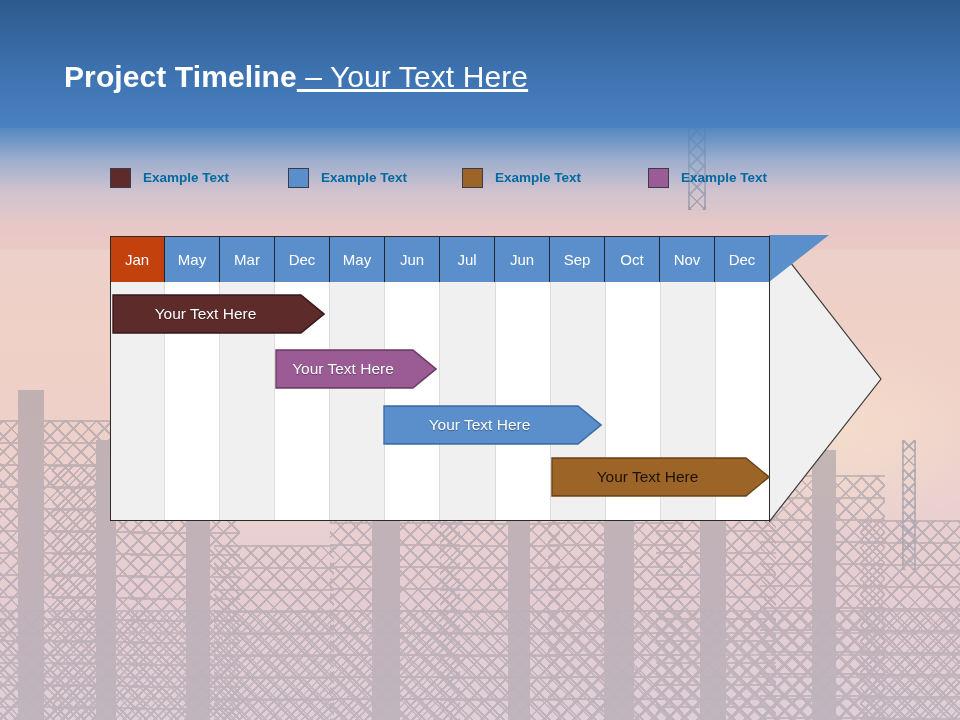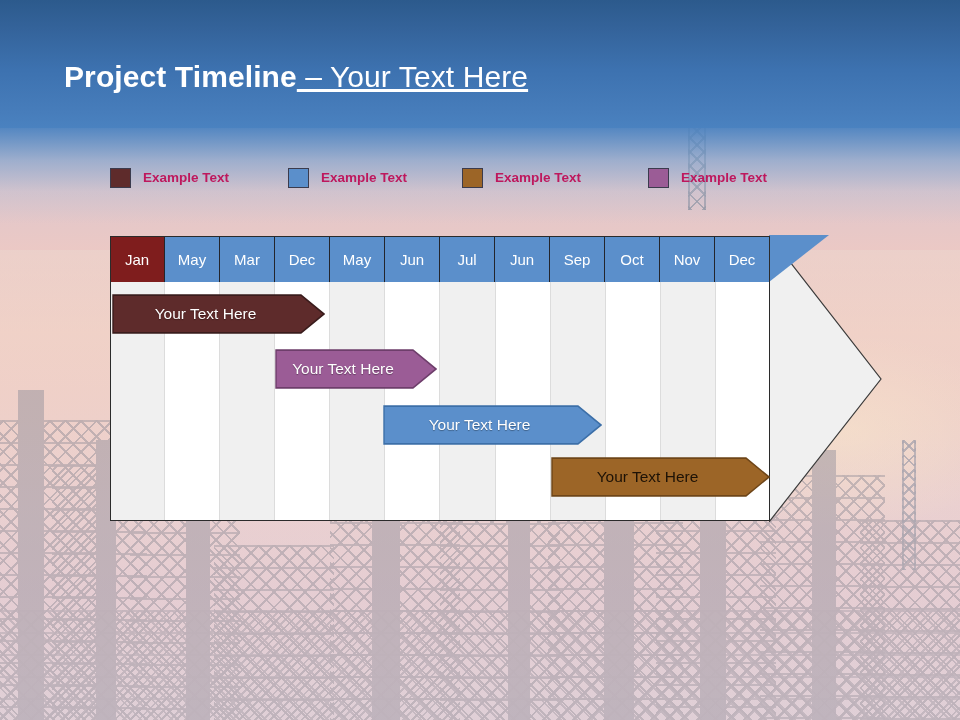--- a/index.html
+++ b/index.html
@@ -105,21 +105,21 @@
   
   #legend { position:absolute; left:110px; top:168px; width:760px; height:28px; }
   .legend-item { position:absolute; top:0; display:flex; align-items:center; }
   .legend-swatch {
     width:21px; height:20px;
     border:1px solid #3b3b4d;
     flex:0 0 auto;
   }
   .legend-label {
     margin-left:12px;
-    font-size:13.5px; font-weight:bold; color:#be185d;
+    font-size:13.5px; font-weight:bold; color:#0369a1;
     white-space:nowrap; line-height:20px;
   }
 
   
   #timeline { position:absolute; left:110px; top:236px; width:772px; height:290px; }
 
   
   .arrow-body {
     position:absolute; left:0; top:0;
     width:660px; height:285px;
@@ -265,21 +265,21 @@
         <div class="col-strip plain" style="background: rgb(255, 255, 255);"></div>
         <div class="col-strip shade" style="background: rgb(240, 240, 240);"></div>
         <div class="col-strip plain" style="background: rgb(255, 255, 255);"></div>
         <div class="col-strip shade" style="background: rgb(240, 240, 240);"></div>
         <div class="col-strip plain" style="background: rgb(255, 255, 255);"></div>
         <div class="col-strip shade" style="background: rgb(240, 240, 240);"></div>
         <div class="col-strip plain" style="background: rgb(255, 255, 255);"></div>
       </div>
 
     <div class="month-row">
-        <div class="month-cell" style="background: #7f1d1d; color: rgb(255, 255, 255);">Jan</div>
+        <div class="month-cell" style="background: #c2410c; color: rgb(255, 255, 255);">Jan</div>
         <div class="month-cell" style="background: rgb(91, 143, 203); color: rgb(255, 255, 255);">May</div>
         <div class="month-cell" style="background: rgb(91, 143, 203); color: rgb(255, 255, 255);">Mar</div>
         <div class="month-cell" style="background: rgb(91, 143, 203); color: rgb(255, 255, 255);">Dec</div>
         <div class="month-cell" style="background: rgb(91, 143, 203); color: rgb(255, 255, 255);">May</div>
         <div class="month-cell" style="background: rgb(91, 143, 203); color: rgb(255, 255, 255);">Jun</div>
         <div class="month-cell" style="background: rgb(91, 143, 203); color: rgb(255, 255, 255);">Jul</div>
         <div class="month-cell" style="background: rgb(91, 143, 203); color: rgb(255, 255, 255);">Jun</div>
         <div class="month-cell" style="background: rgb(91, 143, 203); color: rgb(255, 255, 255);">Sep</div>
         <div class="month-cell" style="background: rgb(91, 143, 203); color: rgb(255, 255, 255);">Oct</div>
         <div class="month-cell" style="background: rgb(91, 143, 203); color: rgb(255, 255, 255);">Nov</div>

